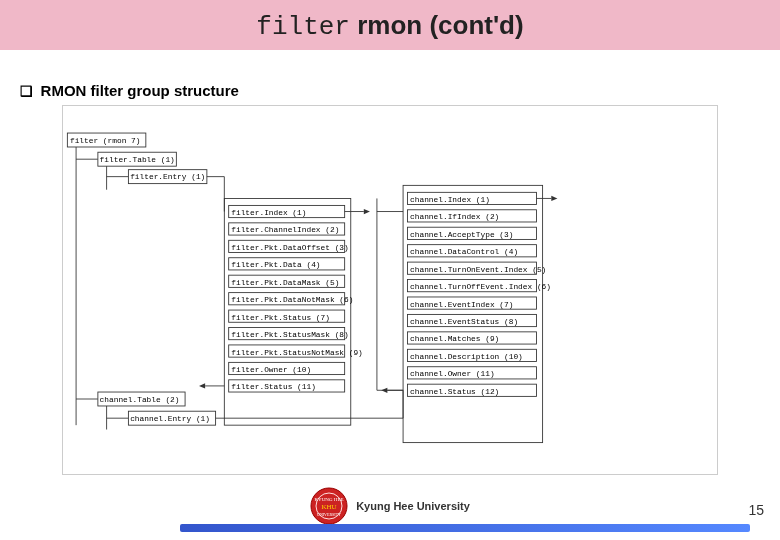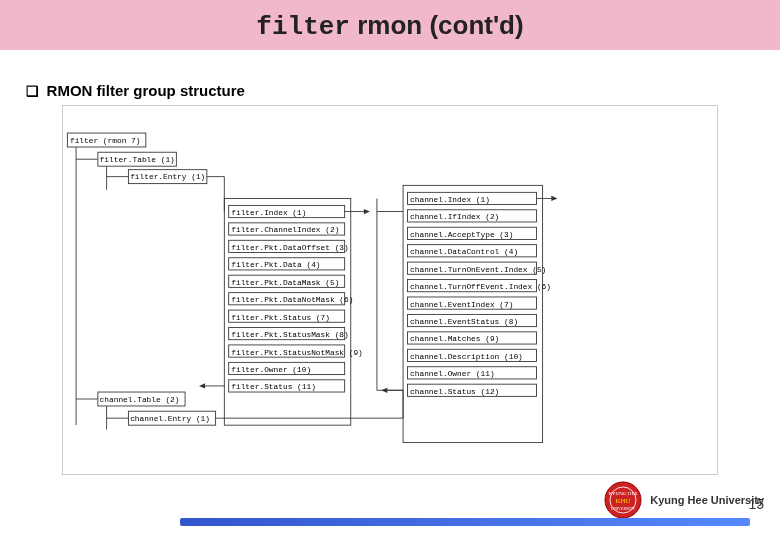--- a/index.html
+++ b/index.html
@@ -20,30 +20,30 @@
       margin-bottom: 8px;
     }
     .header-title {
       font-size: 26px;
       font-weight: bold;
       color: #222;
       font-family: 'Courier New', monospace;
     }
     .header-title .mono {
       font-family: 'Courier New', monospace;
-      font-weight: bold;
+      font-weight: normal;
     }
     .header-title .bold-sans {
       font-family: Arial, sans-serif;
       font-weight: bold;
     }
 
     
     .content {
-      padding: 0 26px;
+      padding: 0 20px;
       margin-top: 32px;
     }
     .subtitle {
       font-size: 15px;
       font-weight: bold;
       margin-bottom: 6px;
       display: flex;
       align-items: center;
       gap: 8px;
     }
@@ -66,27 +66,27 @@
     
     .diagram-svg {
       position: absolute;
       top: 0; left: 0;
       width: 100%; height: 100%;
     }
 
     
     .footer {
       position: absolute;
-      bottom: 14px;
+      bottom: 8px;
       left: 0;
       right: 0;
       height: 52px;
       display: flex;
       align-items: center;
-      justify-content: flex-end;
+      justify-content: center;
       padding: 0 16px;
     }
     .footer-logo {
       display: flex;
       align-items: center;
       gap: 8px;
     }
     .logo-img {
       width: 38px;
       height: 38px;

